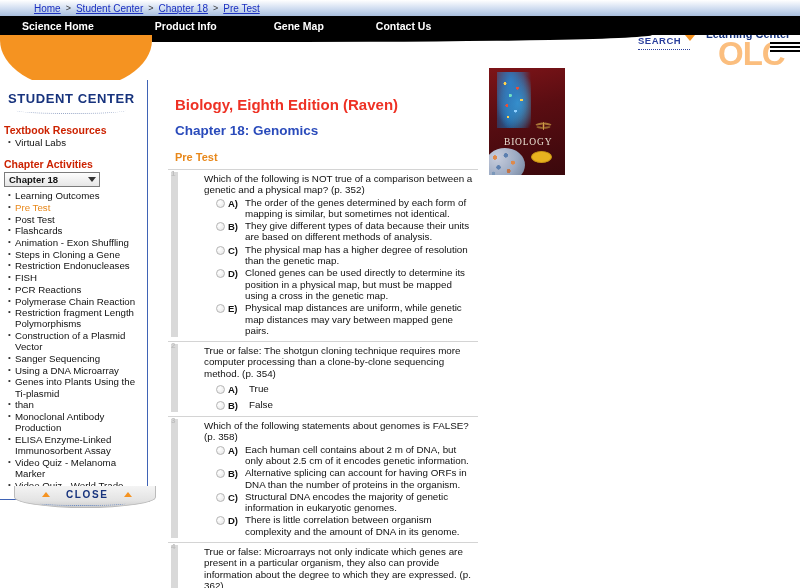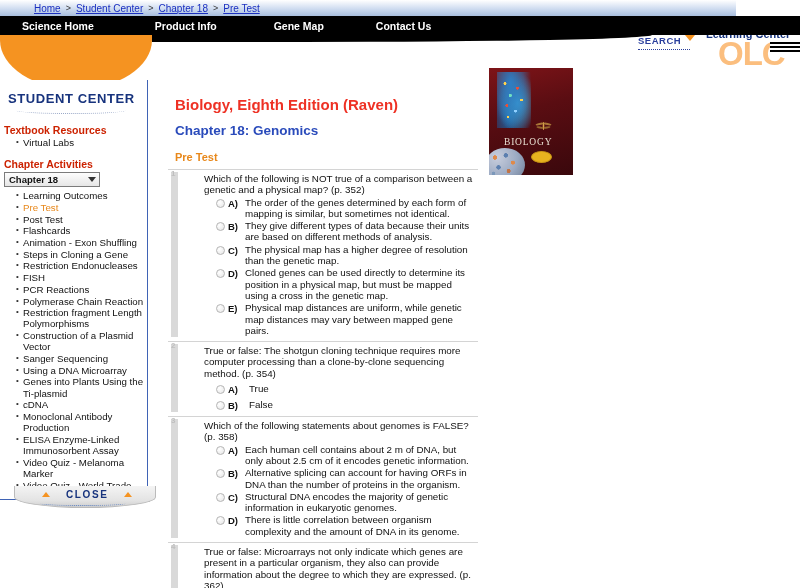--- a/index.html
+++ b/index.html
@@ -7,21 +7,21 @@
     margin: 0; padding: 0;
     width: 800px; height: 588px;
     overflow: hidden;
     background: #ffffff;
     font-family: "Liberation Sans", sans-serif;
   }
 
   
   .breadcrumb-bar {
     position: absolute; left: 0; top: 0;
-    width: 736px; height: 16px;
+    width: 800px; height: 16px;
     background: linear-gradient(to bottom, #ffffff 0%, #cfdcf0 55%, #a8bede 100%);
     display: flex; align-items: center;
     padding-left: 34px;
     font-size: 10px;
   }
   .breadcrumb-bar a {
     color: #1a2fc0; text-decoration: underline; cursor: pointer;
     font-size: 10px;
   }
   .breadcrumb-sep { color: #333; margin: 0 5px; font-size: 9px; }
@@ -141,21 +141,21 @@
     width: 110px; height: 7px;
     border-bottom: 1px dotted #9aa9c8;
     border-radius: 0 0 50% 50%;
   }
   .side-h {
     margin: 10px 0 1px 4px;
     font-size: 10.5px; font-weight: bold;
     color: #cc2200;
   }
   .side-ul {
-    margin: 0; padding: 0 0 0 16px;
+    margin: 0; padding: 0 0 0 8px;
     list-style: none;
   }
   .side-ul li {
     position: relative;
     font-size: 9.7px; color: #111;
     line-height: 11.2px;
     padding: 0 2px 0 7px;
     margin-bottom: 0.5px;
     cursor: pointer;
   }
@@ -293,21 +293,21 @@
 
   
   .cover-wrap {
     position: absolute; left: 487px; top: 66px;
     width: 76px; height: 111px;
     background: #ffffff;
     padding: 2px;
   }
   .cover {
     position: relative;
-    width: 84px; height: 107px;
+    width: 76px; height: 107px;
     background: linear-gradient(165deg, #7e1418 0%, #5a0d12 40%, #3a080c 100%);
     overflow: hidden;
     text-align: right;
   }
   .cover-dna {
     position: absolute; left: 8px; top: 4px;
     width: 34px; height: 56px;
     background:
       radial-gradient(ellipse at 40% 20%, #2e7fc4 0%, rgba(46,127,196,0.5) 45%, rgba(20,50,90,0) 72%),
       radial-gradient(ellipse at 60% 55%, #3da3d8 0%, rgba(61,163,216,0.45) 42%, rgba(20,50,90,0) 70%),
@@ -427,21 +427,21 @@
     <li>Steps in Cloning a Gene</li>
     <li>Restriction Endonucleases</li>
     <li>FISH</li>
     <li>PCR Reactions</li>
     <li>Polymerase Chain Reaction</li>
     <li>Restriction fragment Length Polymorphisms</li>
     <li>Construction of a Plasmid Vector</li>
     <li>Sanger Sequencing</li>
     <li>Using a DNA Microarray</li>
     <li>Genes into Plants Using the Ti-plasmid</li>
-    <li>cDNA</li>
+    <li>than</li>
     <li>Monoclonal Antibody Production</li>
     <li>ELISA Enzyme-Linked Immunosorbent Assay</li>
     <li>Video Quiz - Melanoma Marker</li>
     <li>Video Quiz - World Trade Center DNA</li>
 
   </ul>
 </div>
 
 <div class="close-wrap">
   <div class="close-arc"></div>

